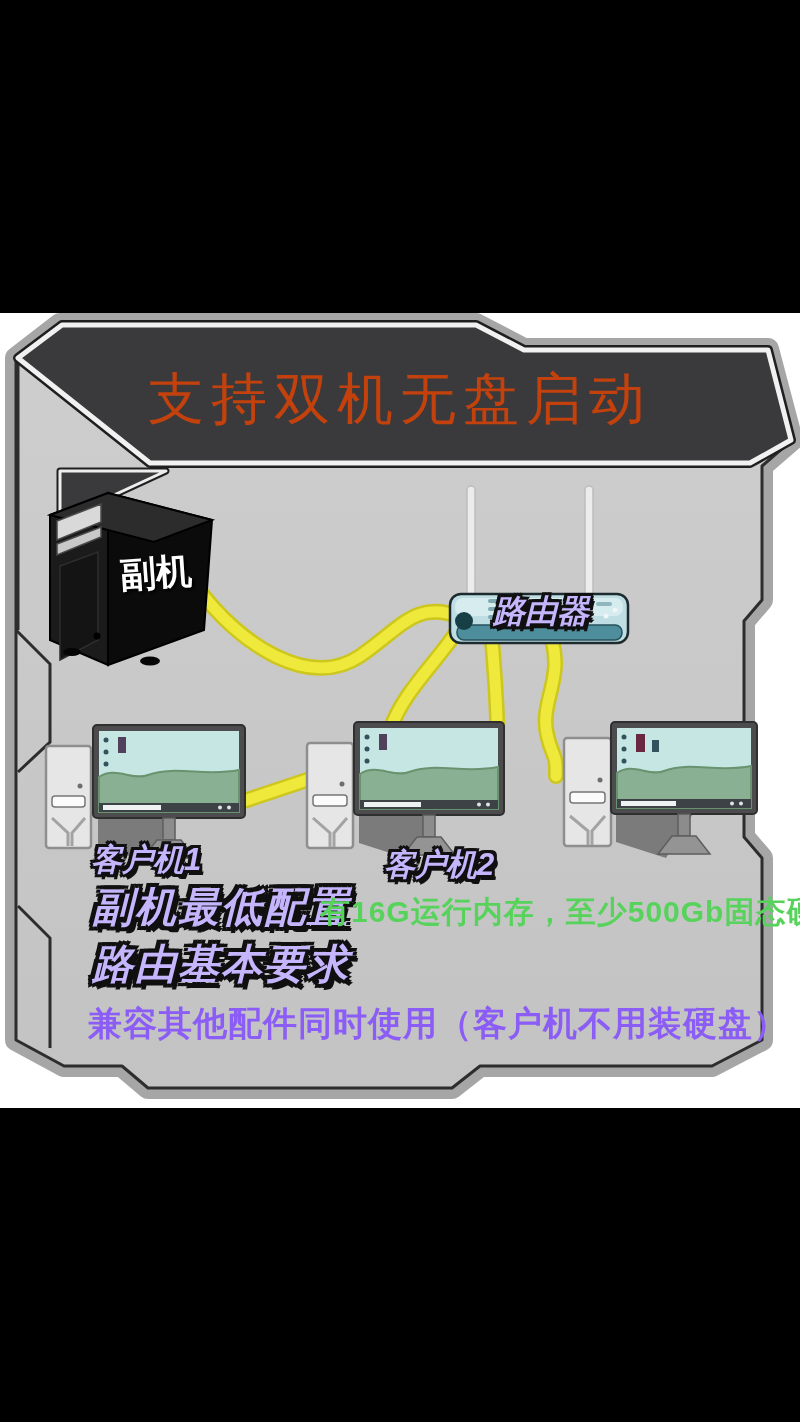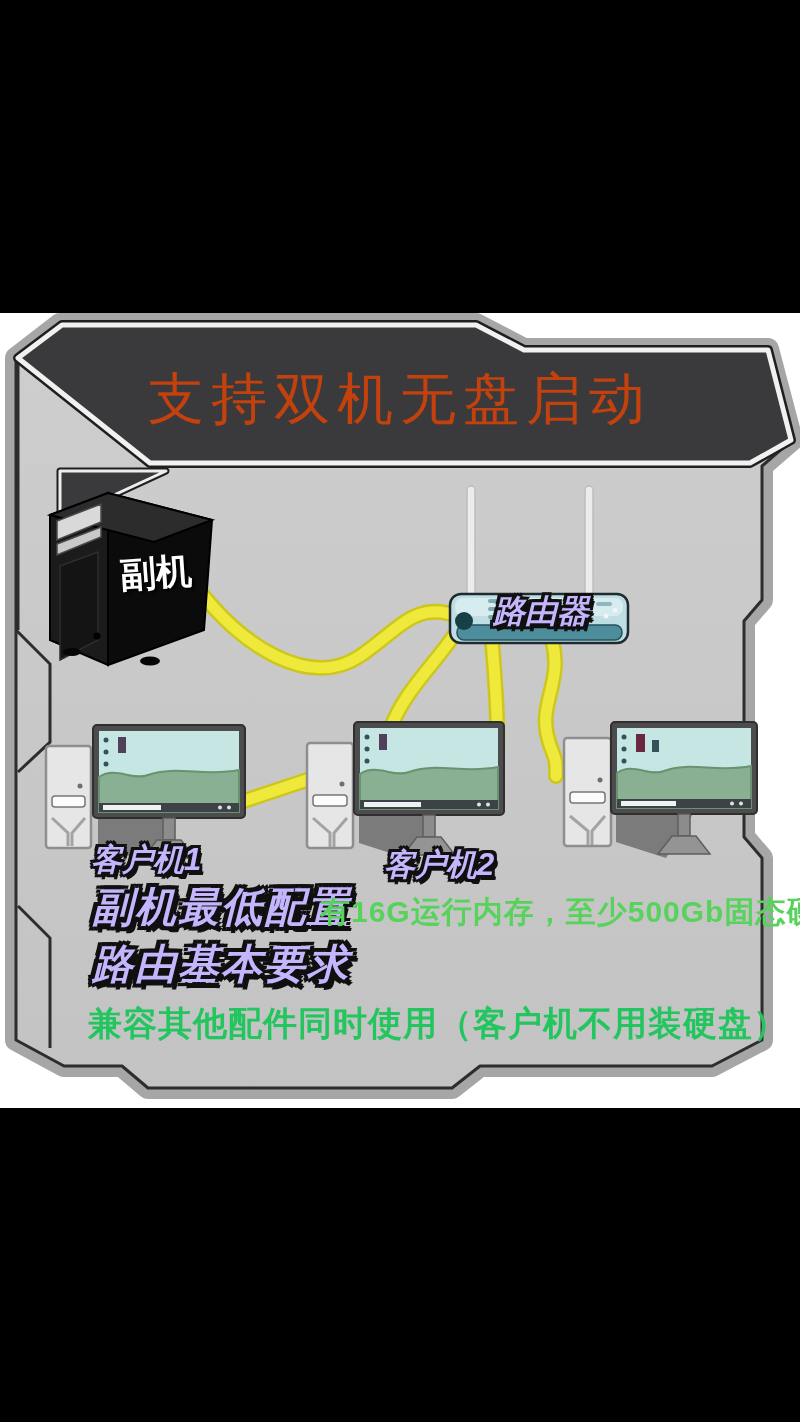--- a/index.html
+++ b/index.html
@@ -19,21 +19,21 @@
   .lbl-s2{left:355px;top:844px;width:168px;text-align:center;font-size:31px;}
   .lbl-s3{left:610px;top:848px;width:172px;text-align:center;font-size:31px;}
   .spec-h{font-size:41px;letter-spacing:2px;
     text-shadow:-4px -4px 0 #101010,4px -4px 0 #101010,-4px 4px 0 #101010,4px 4px 0 #101010,
                 -4px 0 0 #101010,4px 0 0 #101010,0 -4px 0 #101010,0 4px 0 #101010,5px 6px 0 #101010;}
   .spec-h1{left:92px;top:880px;}
   .spec-h2{left:92px;top:937px;}
   .spec-g{font-size:30px;font-weight:bold;color:#57d35c;letter-spacing:1px;}
   .spec-g1{left:320px;top:892px;}
   .spec-g2{left:326px;top:949px;}
-  .footnote{left:88px;top:1001px;font-size:34px;font-weight:600;color:#22c55e;letter-spacing:1px;}
+  .footnote{left:88px;top:1001px;font-size:34px;font-weight:600;color:#8b5cf6;letter-spacing:1px;}
   .bar{position:absolute;left:0;width:800px;background:#000;}
 </style>
 </head>
 <body>
 
 <div id="stage">
   <div class="bar" style="top:0;height:313px;"></div>
   <div class="bar" style="top:1105px;height:317px;"></div>
 
   <svg id="scene" width="800" height="1422" viewBox="0 0 800 1422">

